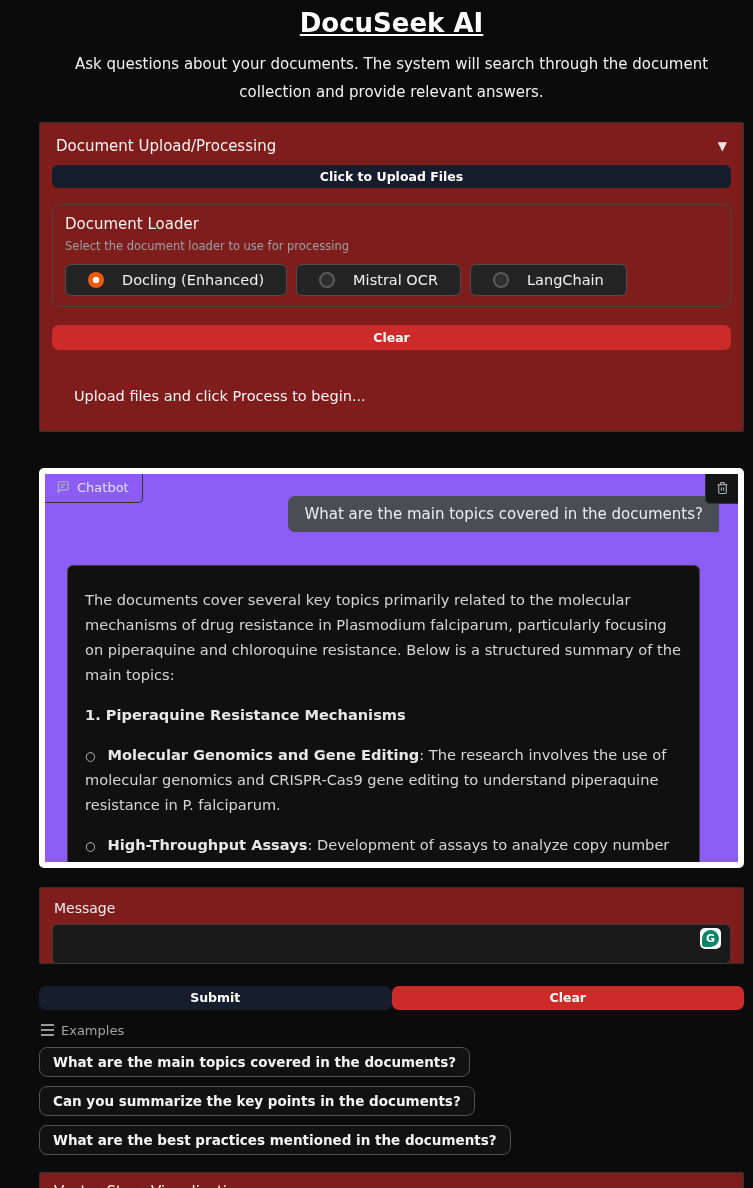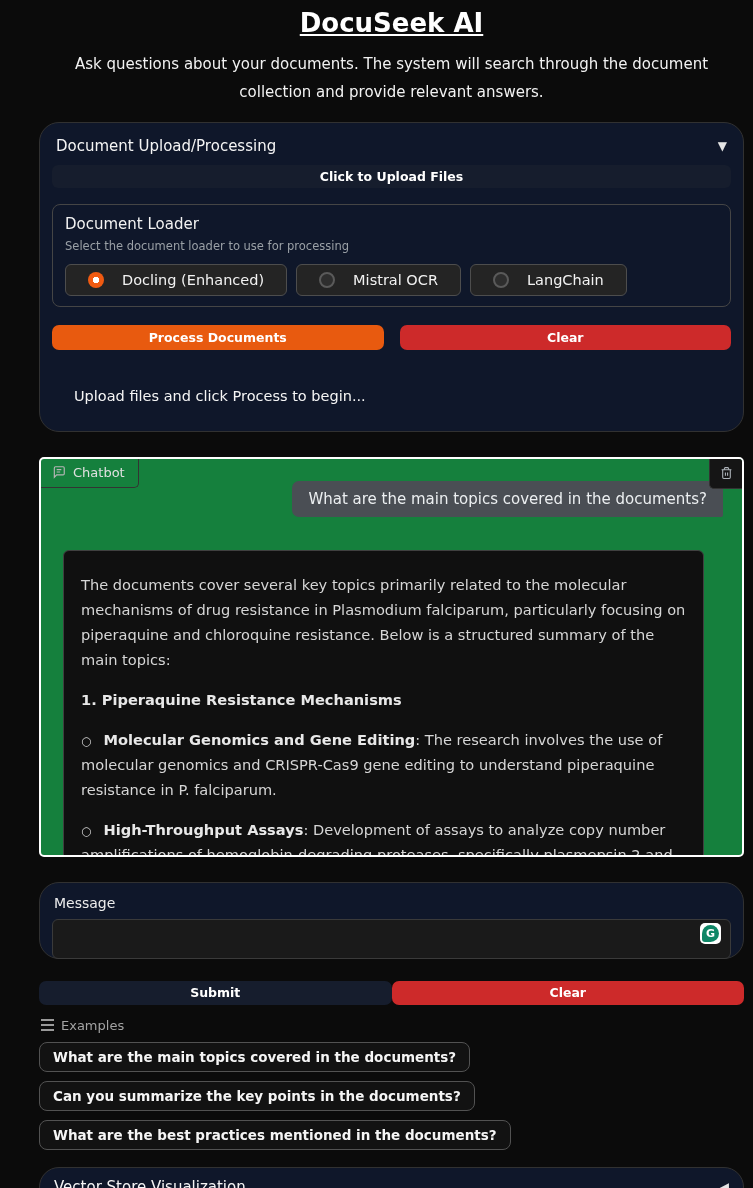--- a/index.html
+++ b/index.html
@@ -6,21 +6,21 @@
     font-family:"DejaVu Sans","Liberation Sans",sans-serif;}
   body{width:753px;height:1188px;overflow:hidden;}
   .container{width:705px;margin:0 auto 0 39px;}
 
   
   .page-title{text-align:center;font-size:26px;font-weight:bold;color:#fff;margin:8px 0 0;text-decoration:underline;}
   .page-desc{text-align:center;font-size:15px;color:#f2f2f2;line-height:1.85;
     margin:13px auto 0;max-width:695px;}
 
   
-  .panel{background:#0f172a;border:1px solid #313131;border-radius:20px;
+  .panel{background:#7f1d1d;border:1px solid #313131;border-radius:2px;
     padding:12px;box-sizing:border-box;}
   .accordion-header{display:flex;justify-content:space-between;align-items:center;
     color:#f5f5f5;font-size:15px;cursor:pointer;padding:2px 4px 2px 4px;}
   .accordion-arrow{font-size:12px;color:#e5e5e5;}
 
   .upload-panel{margin-top:15px;height:310px;}
   .upload-btn{margin-top:8px;width:100%;height:23px;background:#161d2d;border:none;
     border-radius:6px;color:#fff;font-size:12.5px;font-weight:600;cursor:pointer;
     font-family:inherit;}
 
@@ -38,42 +38,42 @@
   .radio-text{font-size:14.5px;color:#f2f2f2;}
 
   .btn-row{display:flex;gap:16px;margin-top:18px;}
   .btn{flex:1;height:25px;border:none;border-radius:7px;color:#fff;font-size:12.5px;
     font-weight:600;cursor:pointer;font-family:inherit;}
   .btn-orange{background:#e85a0f;}
   .btn-red{background:#cd2a2a;}
   .status-text{margin:38px 0 0 22px;font-size:14.5px;color:#f5f5f5;}
 
   
-  .chatbot{position:relative;margin-top:25px;height:400px;border:2px solid #ffffff;
-    border-radius:5px;background:#15803d;overflow:hidden;box-sizing:border-box;}
+  .chatbot{position:relative;margin-top:36px;height:400px;border:6px solid #ffffff;
+    border-radius:5px;background:#8b5cf6;overflow:hidden;box-sizing:border-box;}
   .chatbot-tab{position:absolute;top:0;left:0;display:flex;align-items:center;gap:7px;
     padding:6px 13px 7px 11px;border-right:1px solid #333;border-bottom:1px solid #333;
     border-radius:0 0 5px 0;color:#e0e0e0;font-size:13px;}
   .chatbot-tab svg{display:block;}
   .trash-btn{position:absolute;top:0;right:0;width:32px;height:29px;display:flex;
     align-items:center;justify-content:center;border-left:1px solid #333;
     border-bottom:1px solid #333;border-radius:0 0 0 5px;background:#151515;cursor:pointer;}
   .user-row{display:flex;justify-content:flex-end;padding:22px 19px 0 0;}
   .user-bubble{background:#4a4e54;border-radius:7px 7px 2px 7px;padding:9px 16px;
     font-size:15px;color:#eceff1;max-width:560px;}
   .bot-panel{margin:33px 38px 0 22px;border:1px solid #404040;border-radius:6px;
     background:#101010;padding:6px 17px 20px;font-size:14.6px;color:#d6d6d6;
     line-height:1.72;height:400px;box-sizing:border-box;}
   .bot-panel p{margin:15px 0 0;}
   .bot-heading{font-weight:bold;color:#e8e8e8;}
   .bullet-marker{font-size:12px;margin-right:12px;}
   .bold{font-weight:bold;color:#e8e8e8;}
 
   
-  .message-panel{margin-top:25px;height:77px;position:relative;}
+  .message-panel{margin-top:19px;height:77px;position:relative;}
   .message-label{font-size:14px;color:#ededed;padding-left:2px;}
   .message-input{margin-top:8px;width:100%;height:40px;background:#1a1a1a;
     border:1px solid #3a3a3a;border-radius:6px;box-sizing:border-box;resize:none;
     color:#eee;font-family:inherit;font-size:14px;padding:8px 40px 8px 10px;outline:none;}
   .grammarly-badge{position:absolute;right:22px;top:40px;width:21px;height:21px;
     background:#fff;border-radius:5px;display:flex;align-items:center;
     justify-content:center;cursor:pointer;}
   .grammarly-inner{width:17px;height:17px;background:#0e8666;
     border-radius:50% 50% 50% 3px;display:flex;align-items:center;justify-content:center;
     color:#fff;font-size:11px;font-weight:bold;}
@@ -126,21 +126,20 @@
           <span class="radio-text">Mistral OCR</span>
         </div>
         <div class="radio-chip">
           <span class="radio-dot"></span>
           <span class="radio-text">LangChain</span>
         </div>
       </div>
     </div>
 
     <div class="btn-row">
-      <button class="btn btn-orange">Process Documents</button>
       <button class="btn btn-red">Clear</button>
     </div>
 
     <div class="status-text">Upload files and click Process to begin...</div>
   </div>
 
   <div class="chatbot">
     <div class="chatbot-tab">
       <svg width="14" height="14" viewBox="0 0 24 24" fill="none" stroke="#b5b5b5" stroke-width="2">
         <path d="M21 15a2 2 0 0 1-2 2H8l-4 4V5a2 2 0 0 1 2-2h13a2 2 0 0 1 2 2z"></path>

